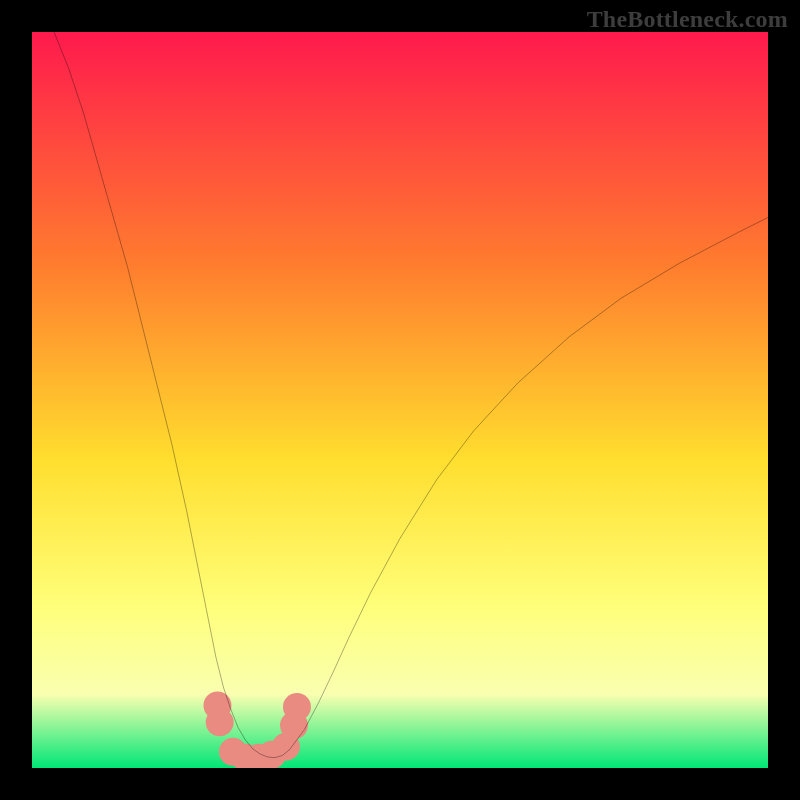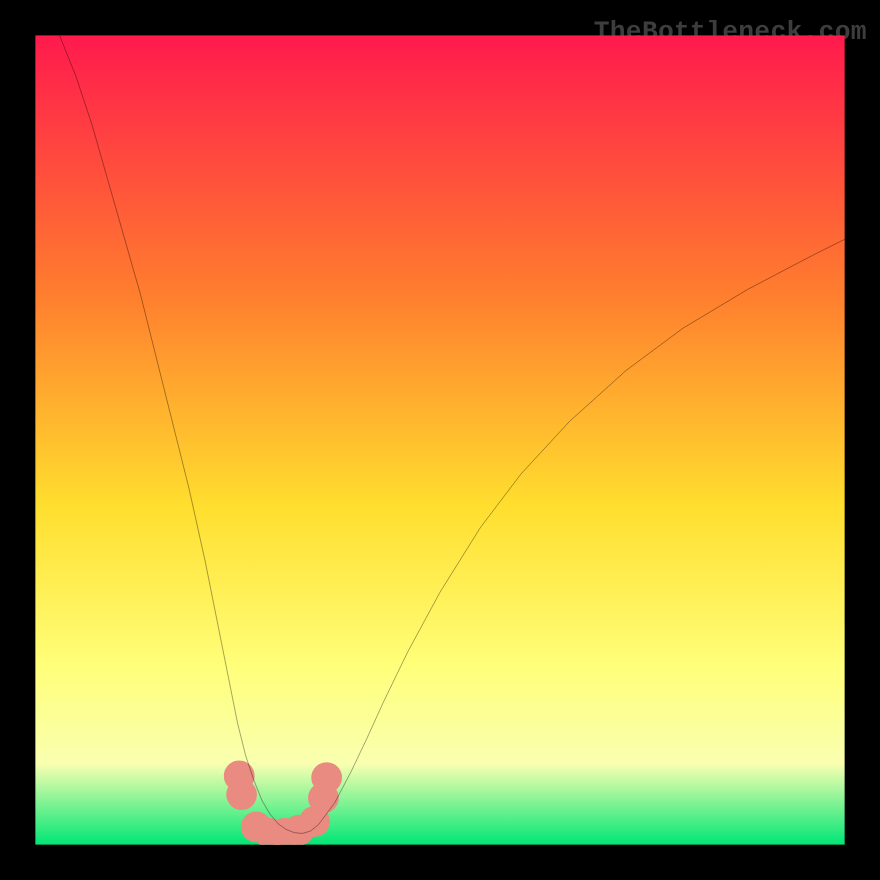--- a/index.html
+++ b/index.html
@@ -11,24 +11,24 @@
     background: #fff;
   }
   .frame {
     position: relative;
     width: 800px;
     height: 800px;
     background: #000;
   }
   .watermark {
     position: absolute;
-    top: 16px;
+    top: 6px;
     right: 12px;
     color: #3d3d3d;
-    font-family: Liberation Mono, monospace;
+    font-family: Liberation Serif, serif;
     font-size: 24px;
     font-weight: 600;
     letter-spacing: 0.2px;
   }
   .plot {
     position: absolute;
     left: 32px;
     top: 32px;
     width: 736px;
     height: 736px;

